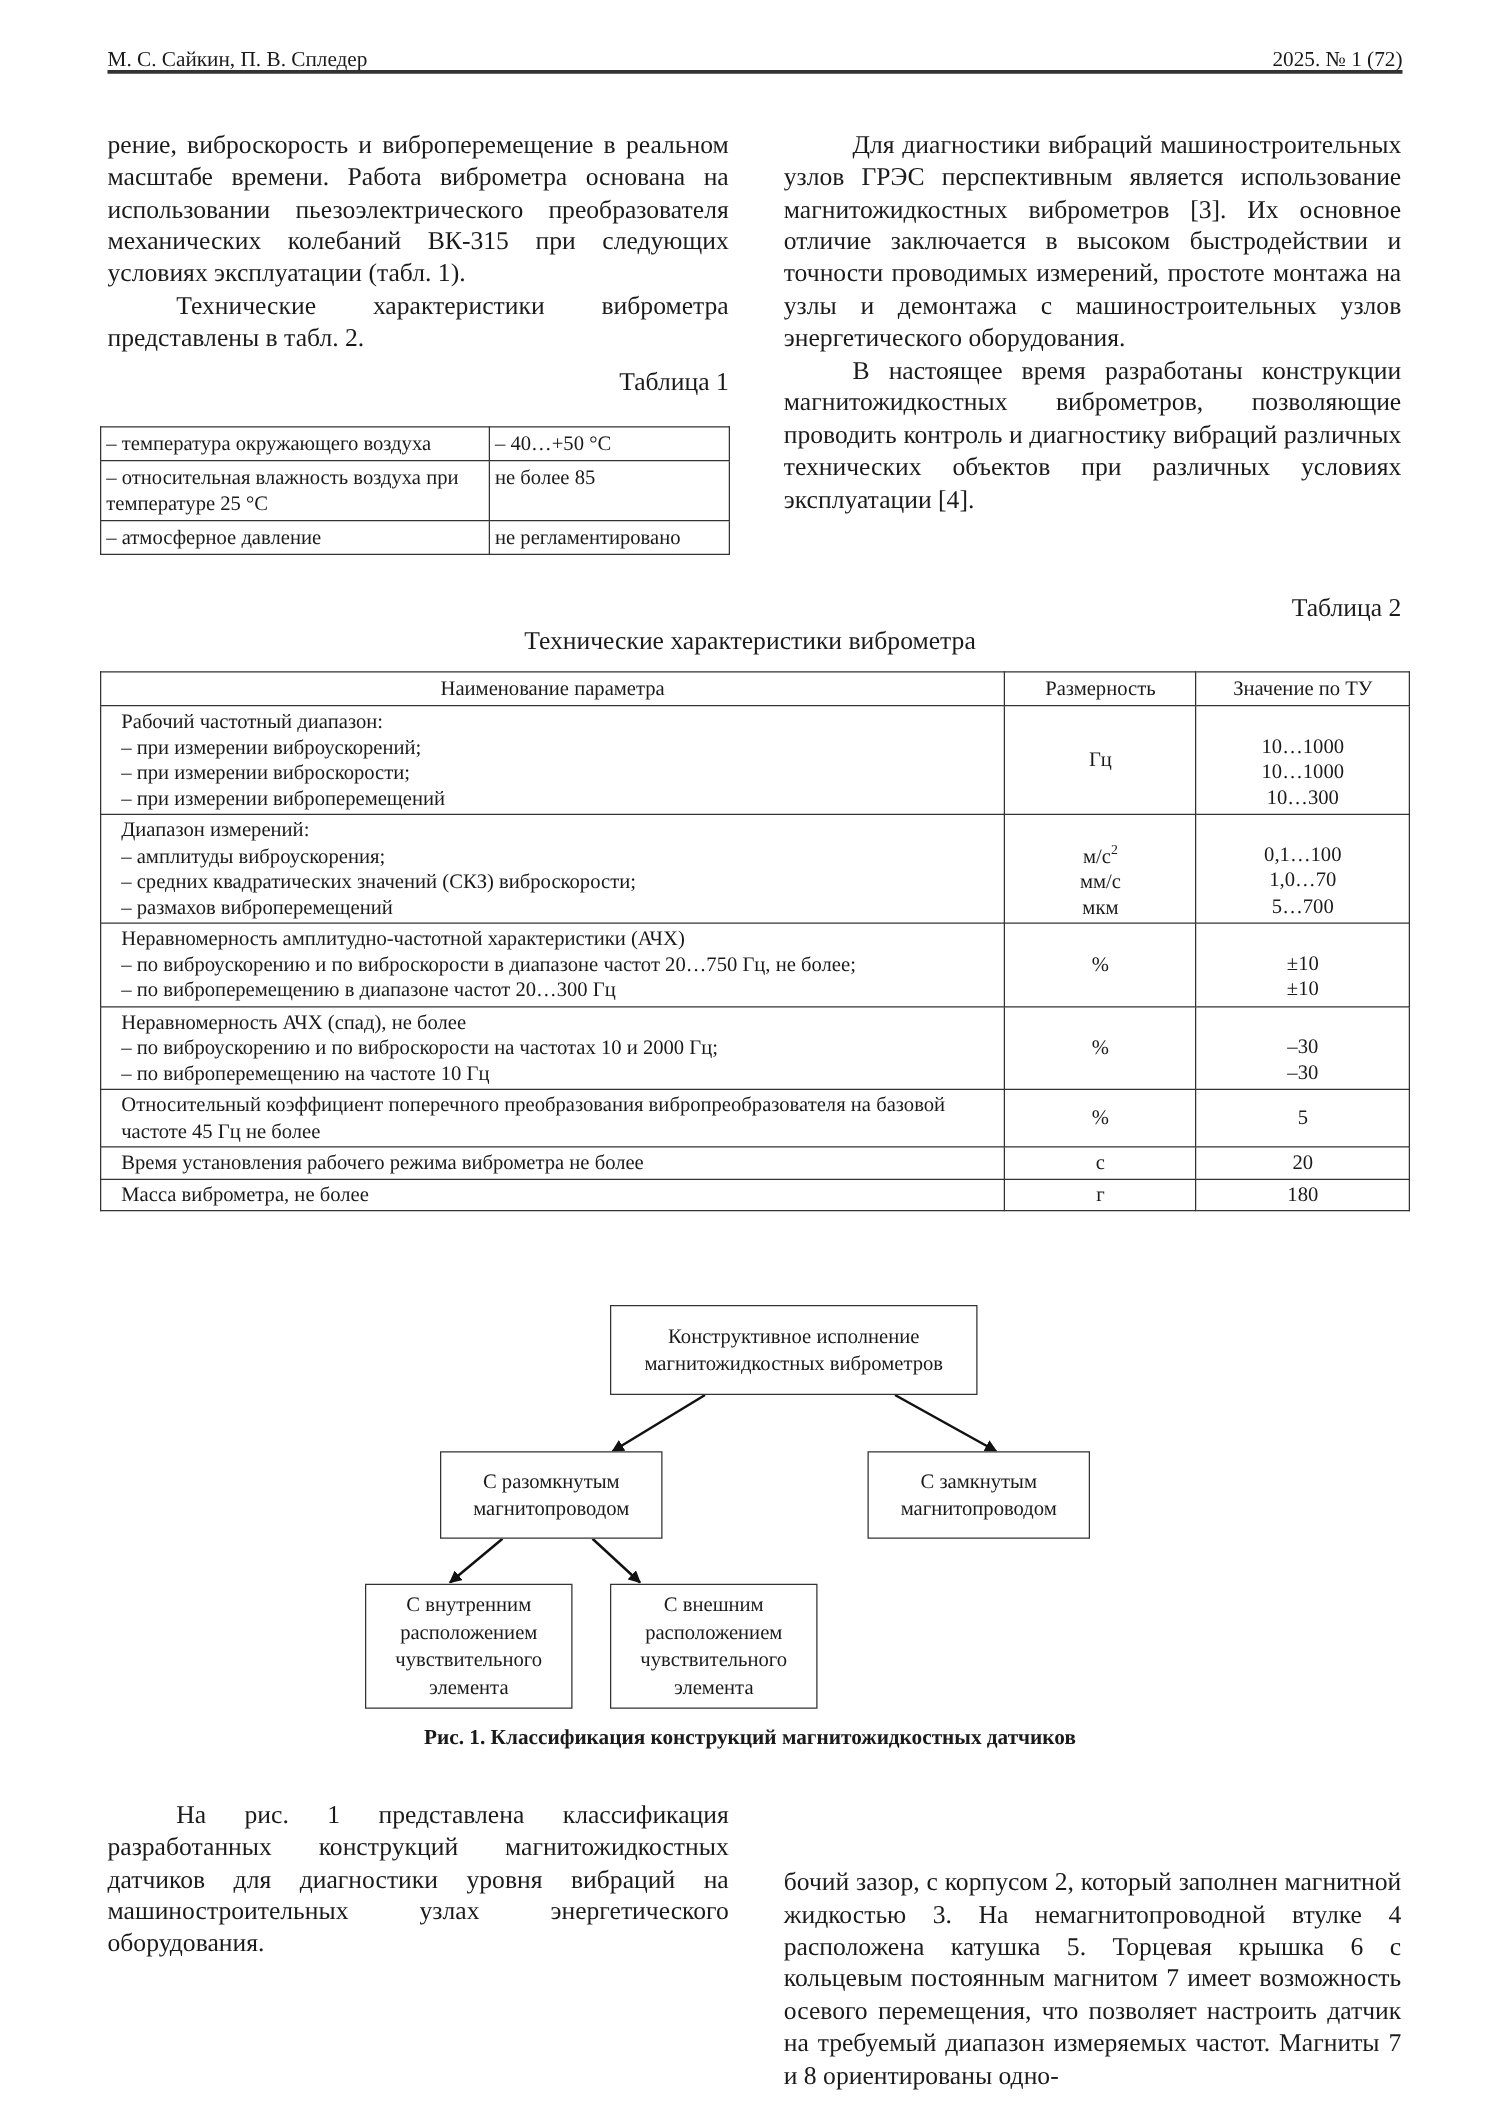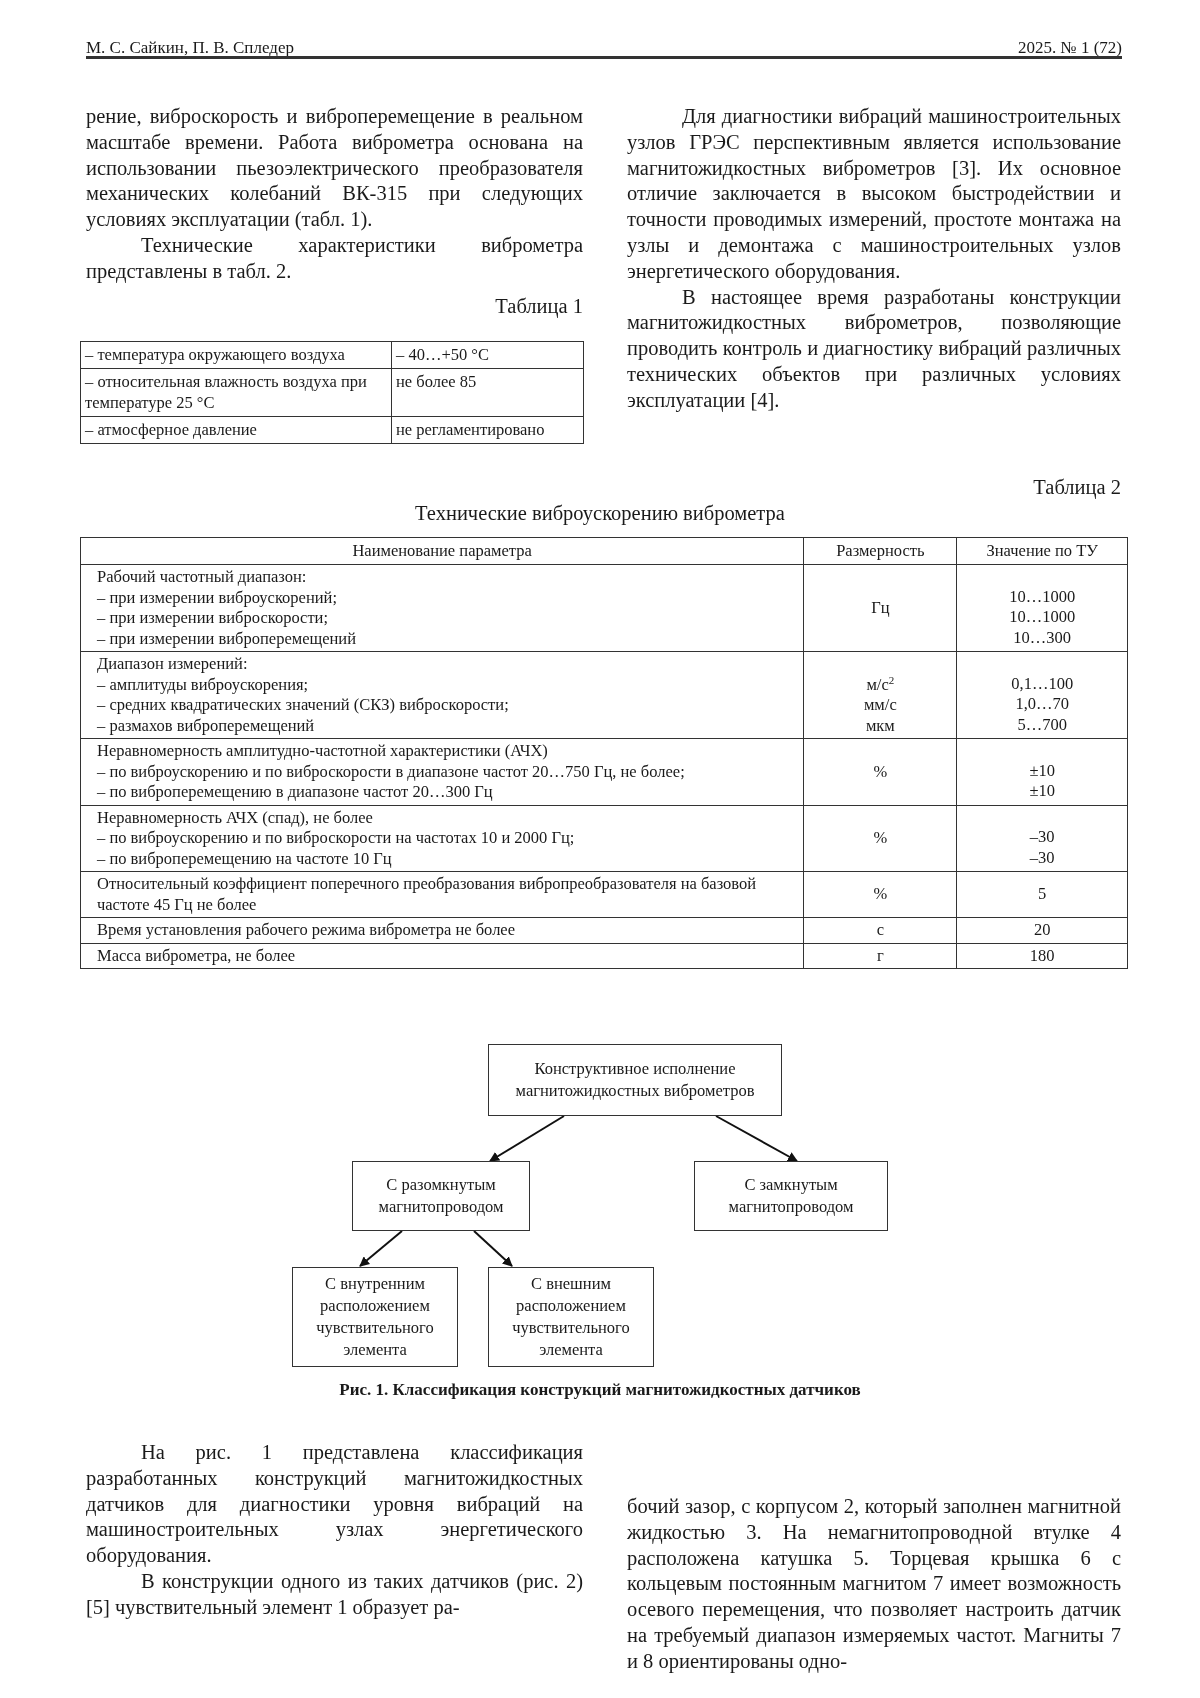--- a/index.html
+++ b/index.html
@@ -64,21 +64,21 @@
     </tr>
   </tbody>
 </table>
 
 <div class="col col-r" style="top:104px;">
   <p class="ind">Для диагностики вибраций машиностроительных узлов ГРЭС перспективным является использование магнитожидкостных виброметров [3]. Их основное отличие заключается в высоком быстродействии и точности проводимых измерений, простоте монтажа на узлы и демонтажа с машиностроительных узлов энергетического оборудования.</p>
   <p class="ind">В настоящее время разработаны конструкции магнитожидкостных виброметров, позволяющие проводить контроль и диагностику вибраций различных технических объектов при различных условиях эксплуатации [4].</p>
 </div>
 
 <div class="t2cap">Таблица 2</div>
-<div class="t2title">Технические виброускорению виброметра</div>
+<div class="t2title">Технические характеристики виброметра</div>
 <table class="t2">
   <thead>
     <tr>
       <th class="c1">Наименование параметра</th>
       <th class="c2">Размерность</th>
       <th class="c3">Значение по ТУ</th>
     </tr>
   </thead>
   <tbody id="t2body">
       <tr>
@@ -182,26 +182,25 @@
         <path d="M0,0 L10,5 L0,10 z" fill="#111"></path>
       </marker>
     </defs>
     <line x1="564" y1="86" x2="490" y2="131" stroke="#111" stroke-width="2" marker-end="url(#arr)"></line>
     <line x1="716" y1="86" x2="797" y2="131" stroke="#111" stroke-width="2" marker-end="url(#arr)"></line>
     <line x1="402" y1="201" x2="360" y2="236" stroke="#111" stroke-width="2" marker-end="url(#arr)"></line>
     <line x1="474" y1="201" x2="512" y2="236" stroke="#111" stroke-width="2" marker-end="url(#arr)"></line>
   </svg>
   <div class="box" style="left:488px;top:14px;width:294px;height:72px;padding:0 10px;">Конструктивное исполнение магнитожидкостных виброметров</div>
   <div class="box" style="left:352px;top:131px;width:178px;height:70px;padding:0 20px;">С разомкнутым магнитопроводом</div>
-  <div class="box" style="left:606px;top:131px;width:194px;height:70px;padding:0 20px;transform:translateX(88px);">С замкнутым магнитопроводом</div>
+  <div class="box" style="left:606px;top:131px;width:178px;height:70px;padding:0 20px;transform:translateX(88px);">С замкнутым магнитопроводом</div>
   <div class="box" style="left:292px;top:237px;width:166px;height:100px;padding:0 8px;">С внутренним расположением чувствительного элемента</div>
   <div class="box" style="left:446px;top:237px;width:166px;height:100px;padding:0 8px;transform:translateX(42px);">С внешним расположением чувствительного элемента</div>
 </div>
 <div class="figcap">Рис. 1. Классификация конструкций магнитожидкостных датчиков</div>
 
 <div class="col col-l" style="top:1440px;">
   <p class="ind">На рис. 1 представлена классификация разработанных конструкций магнитожидкостных датчиков для диагностики уровня вибраций на машиностроительных узлах энергетического оборудования.</p>
-  <p class="ind">В конструкции одного из таких датчиков (рис. 2) [5] чувствительный элемент 1 образует ра-</p>
 </div>
 
 <div class="col col-r" style="top:1494px;">
   <p>бочий зазор, с корпусом 2, который заполнен магнитной жидкостью 3. На немагнитопроводной втулке 4 расположена катушка 5. Торцевая крышка 6 с кольцевым постоянным магнитом 7 имеет возможность осевого перемещения, что позволяет настроить датчик на требуемый диапазон измеряемых частот. Магниты 7 и 8 ориентированы одно-</p>
 </div>
 
 </body></html>

